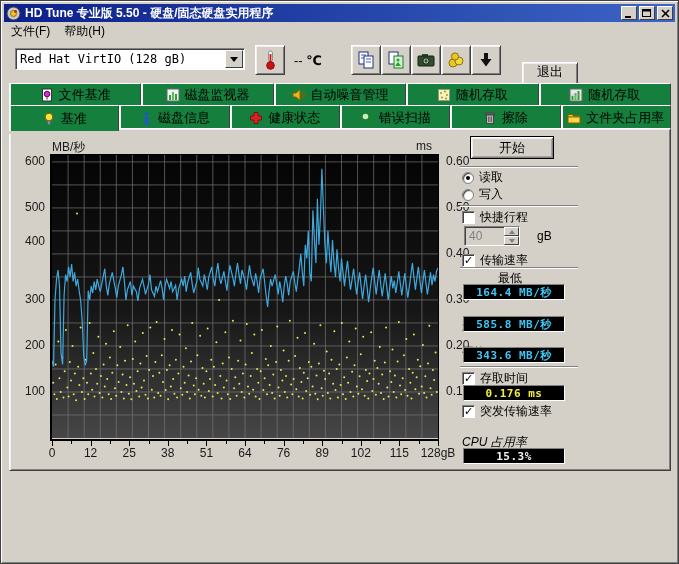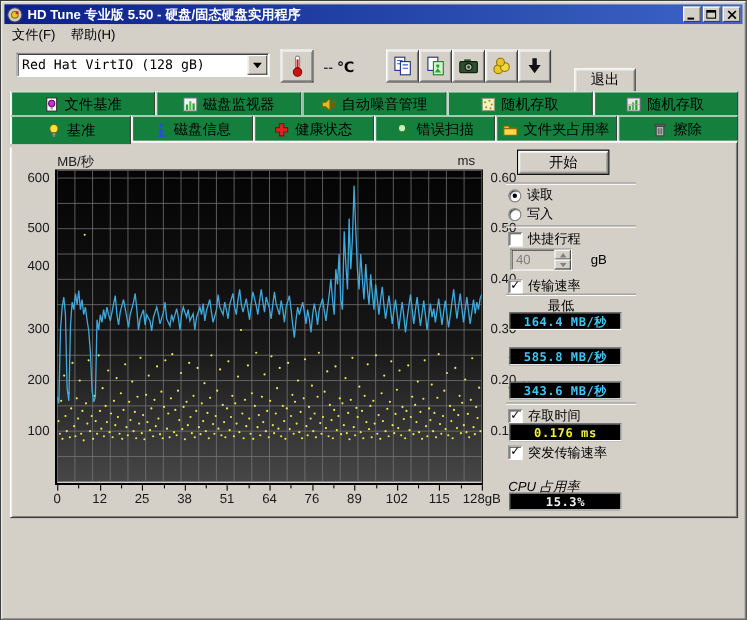--- a/index.html
+++ b/index.html
@@ -241,34 +241,34 @@
     </div>
     <div class="tab">
       <svg width="14" height="14" viewBox="0 0 14 14">
           <circle cx="5.5" cy="5.5" r="3.5" fill="#c8ecc8" stroke="#208020" stroke-width="1.4"></circle>
           <line x1="8.2" y1="8.2" x2="12.5" y2="12.5" stroke="#208020" stroke-width="2"></line>
         </svg>
       <span>错误扫描</span>
     </div>
     <div class="tab">
       <svg width="14" height="14" viewBox="0 0 14 14">
-          <path d="M1,3.5 h4.5 l1,1.5 H13 v7 H1 Z" fill="#f0c020" stroke="#806000"></path>
-          <rect x="1" y="6" width="12" height="6" fill="#ffd84a" stroke="#806000"></rect>
-        </svg>
-      <span>文件夹占用率</span>
-    </div>
-    <div class="tab">
-      <svg width="14" height="14" viewBox="0 0 14 14">
           <rect x="2.5" y="2" width="9" height="1.6" fill="#777" stroke="#444"></rect>
           <rect x="3.5" y="4" width="7" height="8.5" fill="#b8b8b8" stroke="#444"></rect>
           <line x1="5.5" y1="5.5" x2="5.5" y2="11" stroke="#666"></line>
           <line x1="7" y1="5.5" x2="7" y2="11" stroke="#666"></line>
           <line x1="8.5" y1="5.5" x2="8.5" y2="11" stroke="#666"></line>
         </svg>
       <span>擦除</span>
+    </div>
+    <div class="tab">
+      <svg width="14" height="14" viewBox="0 0 14 14">
+          <path d="M1,3.5 h4.5 l1,1.5 H13 v7 H1 Z" fill="#f0c020" stroke="#806000"></path>
+          <rect x="1" y="6" width="12" height="6" fill="#ffd84a" stroke="#806000"></rect>
+        </svg>
+      <span>文件夹占用率</span>
     </div>
   </div>
 
   <div class="page">
 
     <div class="axis-title" style="left:42px;top:10px;">MB/秒</div>
     <div class="axis-title" style="left:406px;top:10px;">ms</div>
     <div id="plot-wrap">
       <svg id="plot-svg" width="386" height="283" viewBox="0 0 386 283">
           <defs>

